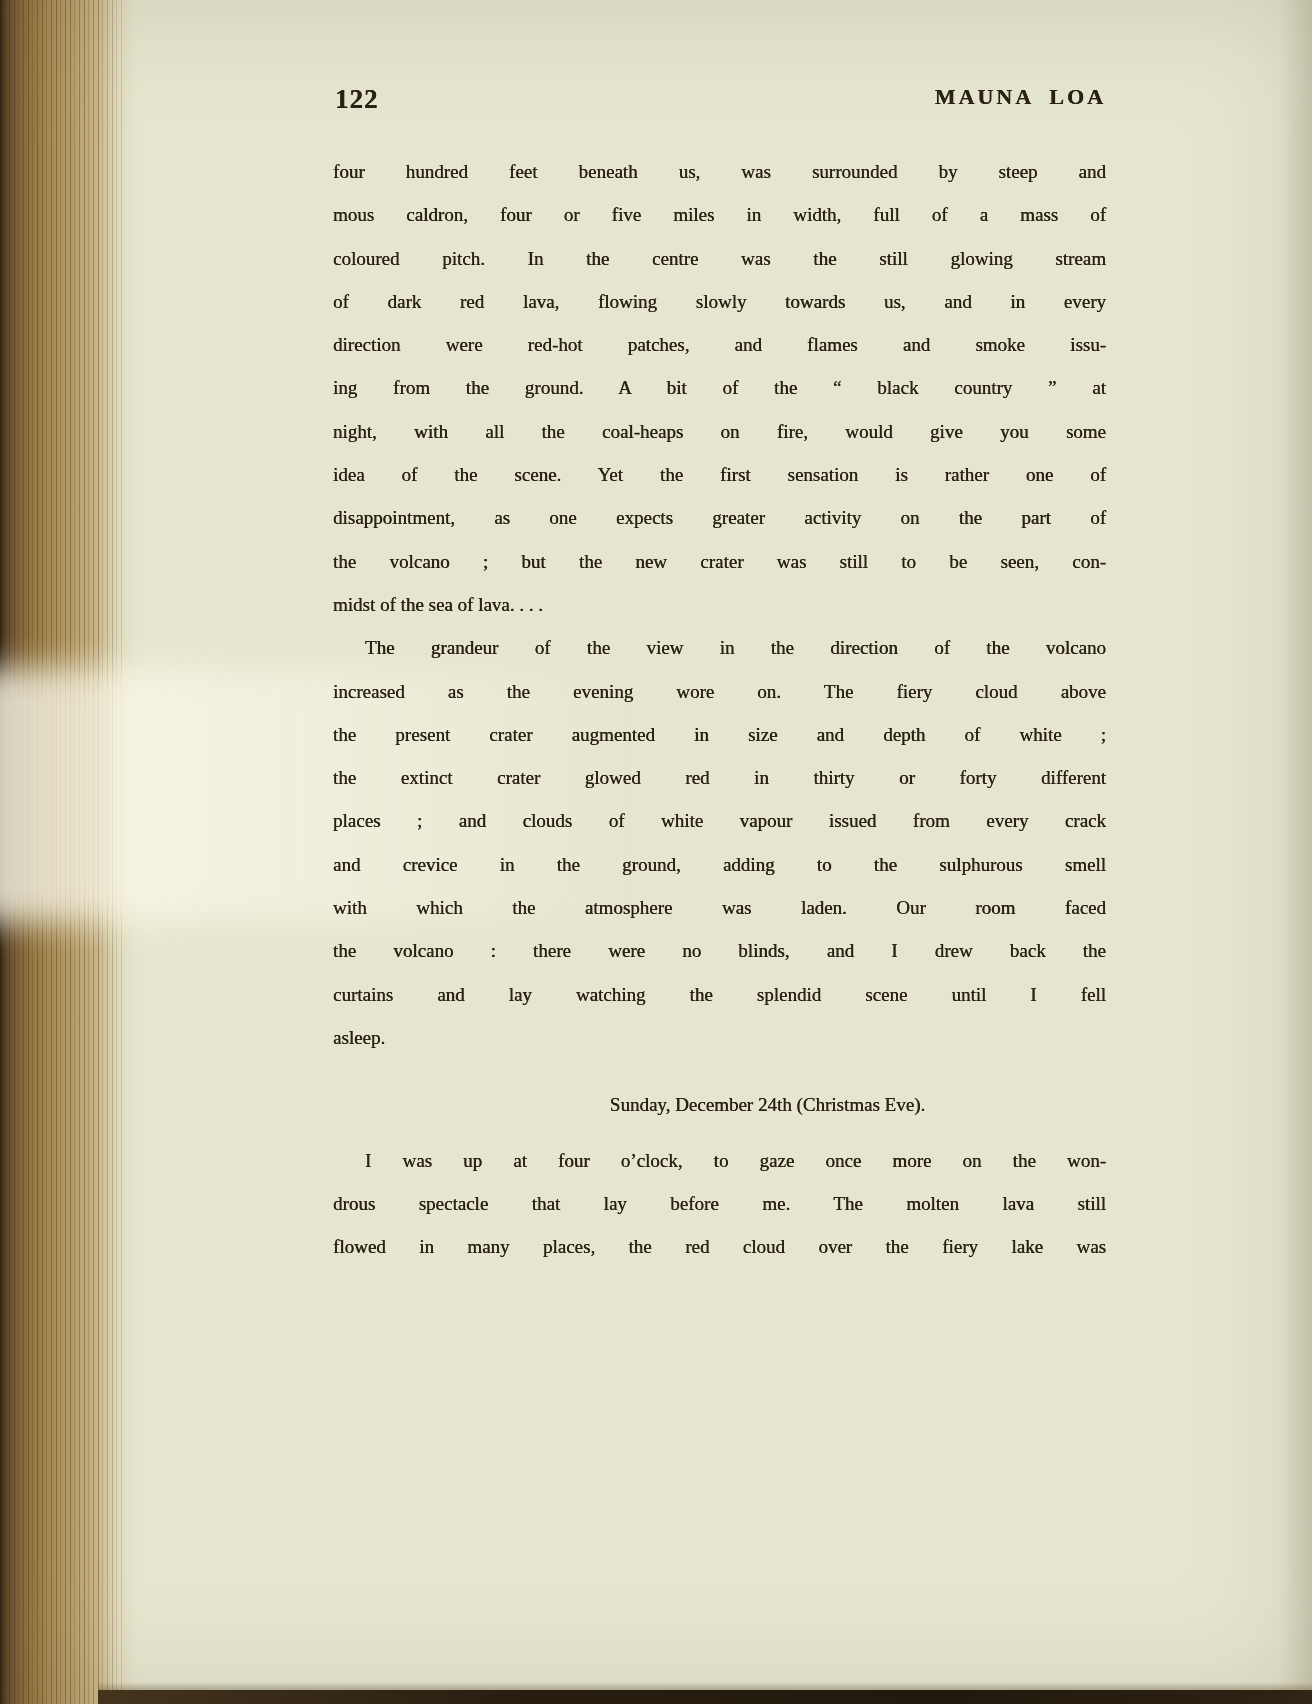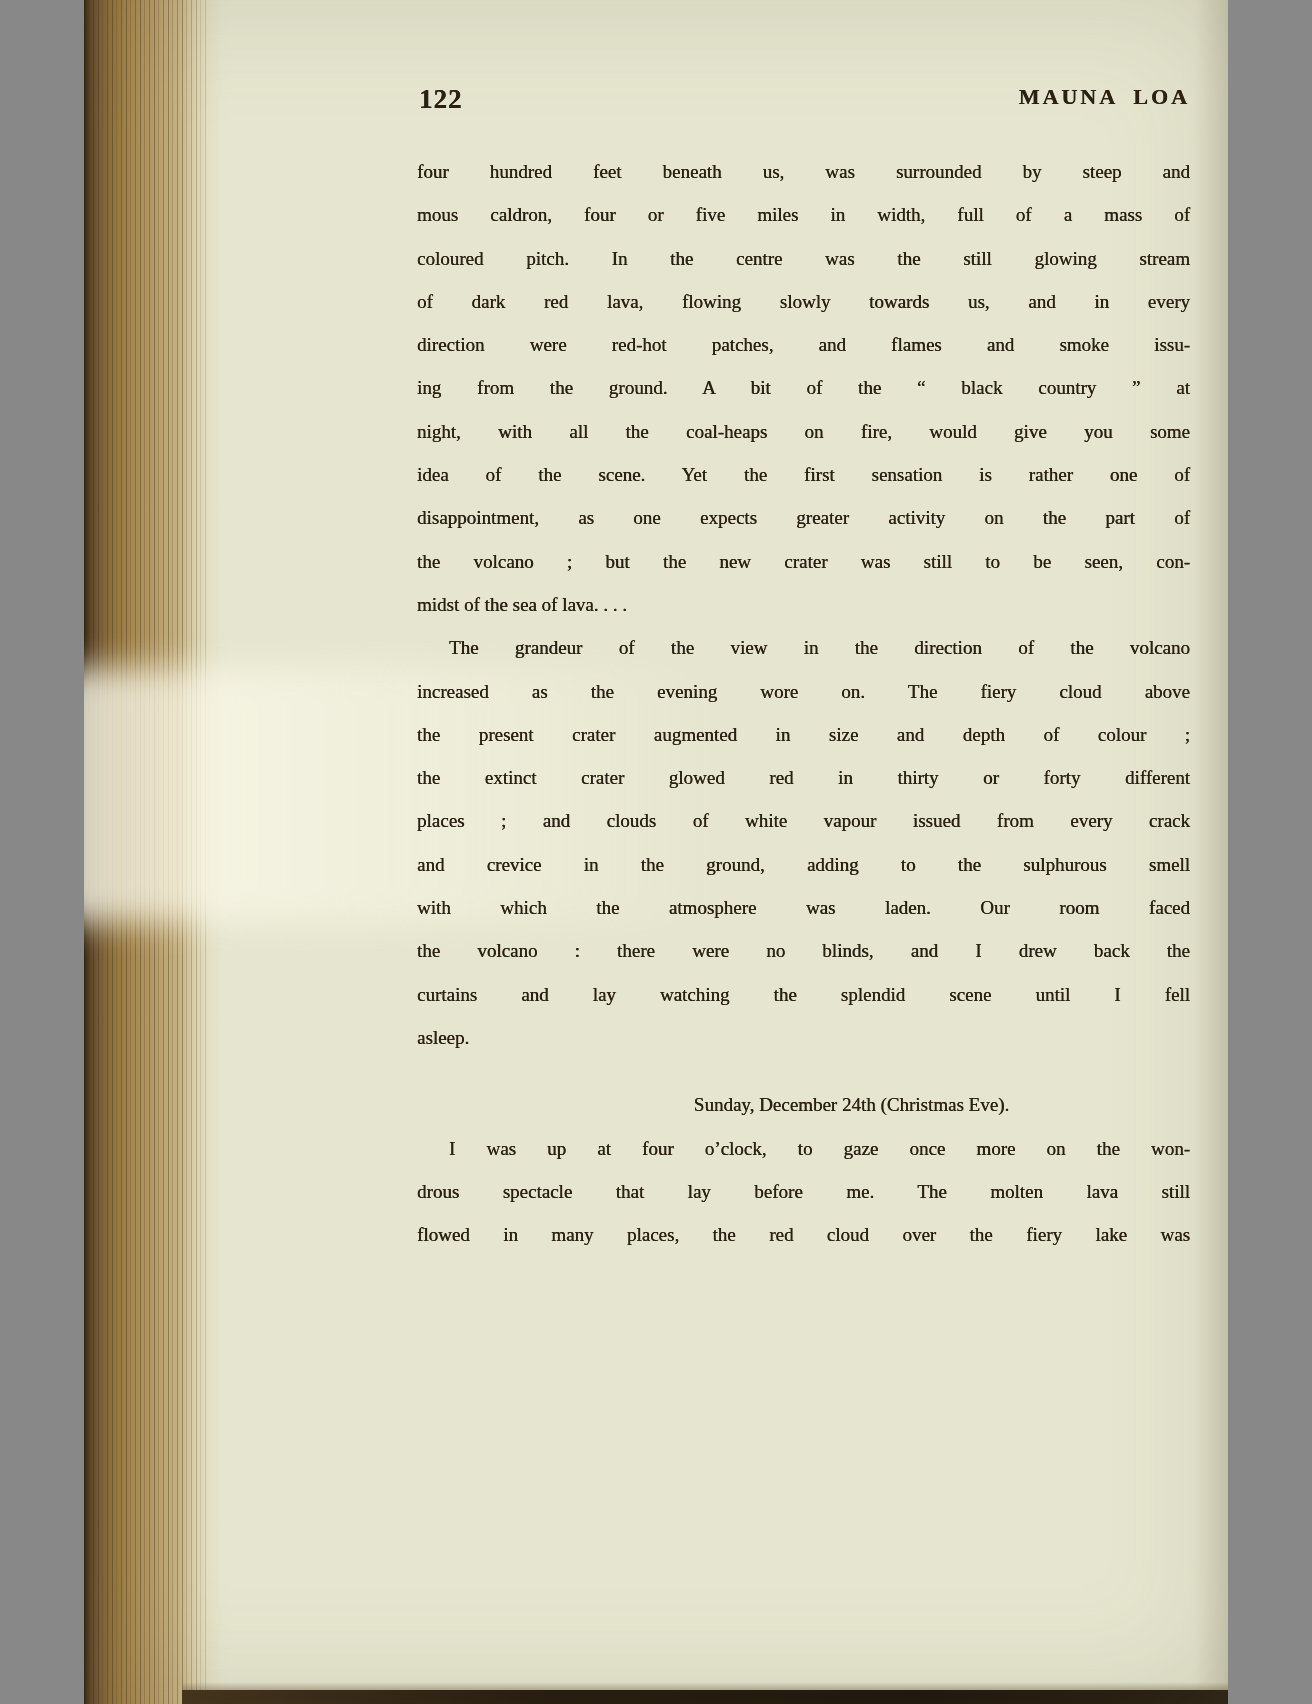--- a/index.html
+++ b/index.html
@@ -1,18 +1,18 @@
 <!DOCTYPE html>
 <html><head>
 <meta charset="utf-8">
 <style>
   html,body{margin:0;padding:0;background:#888;}
   .scan{
     position:relative;
-    width:1144px;height:1704px;
+    width:1312px;height:1704px;
     margin:0 auto;
     background:#e6e6d0;
     overflow:hidden;
     font-family:"Liberation Serif","DejaVu Serif",serif;
     color:#2b2114;
   }
   
   .book-edge{
     position:absolute;left:0;top:0;bottom:0;width:150px;
     background:linear-gradient(90deg,
@@ -69,21 +69,21 @@
   }
   .text-block{
     position:absolute;top:150px;left:333px;width:773px;
     font-size:19px;line-height:43.3px;
     text-shadow:.3px 0 0 currentColor;
   }
   .line{text-align:justify;text-align-last:justify;white-space:normal;}
   .para:not(.justify-last) .line:last-child{text-align-last:left;font-family:Liberation Serif, serif;}
   .para.indent-first .line:first-child{text-indent:32px;}
   .date-heading{
-    margin-top:24px;
+    margin-top:24px;margin-bottom:12px;
     text-align:center;transform:translateX(48px);
   }
 </style>
 </head>
 <body>
 
 <div class="scan">
 
   <div class="book-edge"></div>
   <div class="edge-stripes"></div>
@@ -112,21 +112,21 @@
           <div class="line">night, with all the coal-heaps on fire, would give you some</div>
           <div class="line">idea of the scene.  Yet the first sensation is rather one of</div>
           <div class="line">disappointment, as one expects greater activity on the part of</div>
           <div class="line">the volcano ; but the new crater was still to be seen, con-</div>
           <div class="line">midst of the sea of lava.  .  .  .</div>
         </div>
 
       <div class="para indent-first">
           <div class="line">The grandeur of the view in the direction of the volcano</div>
           <div class="line">increased as the evening wore on.  The fiery cloud above</div>
-          <div class="line">the present crater augmented in size and depth of colour ;</div>
+          <div class="line">the present crater augmented in size and depth of white ;</div>
           <div class="line">the extinct crater glowed red in thirty or forty different</div>
           <div class="line">places ; and clouds of white vapour issued from every crack</div>
           <div class="line">and crevice in the ground, adding to the sulphurous smell</div>
           <div class="line">with which the atmosphere was laden.  Our room faced</div>
           <div class="line">the volcano : there were no blinds, and I drew back the</div>
           <div class="line">curtains and lay watching the splendid scene until I fell</div>
           <div class="line">asleep.</div>
         </div>
 
       <div class="date-heading">Sunday, December 24th (Christmas Eve).</div>

